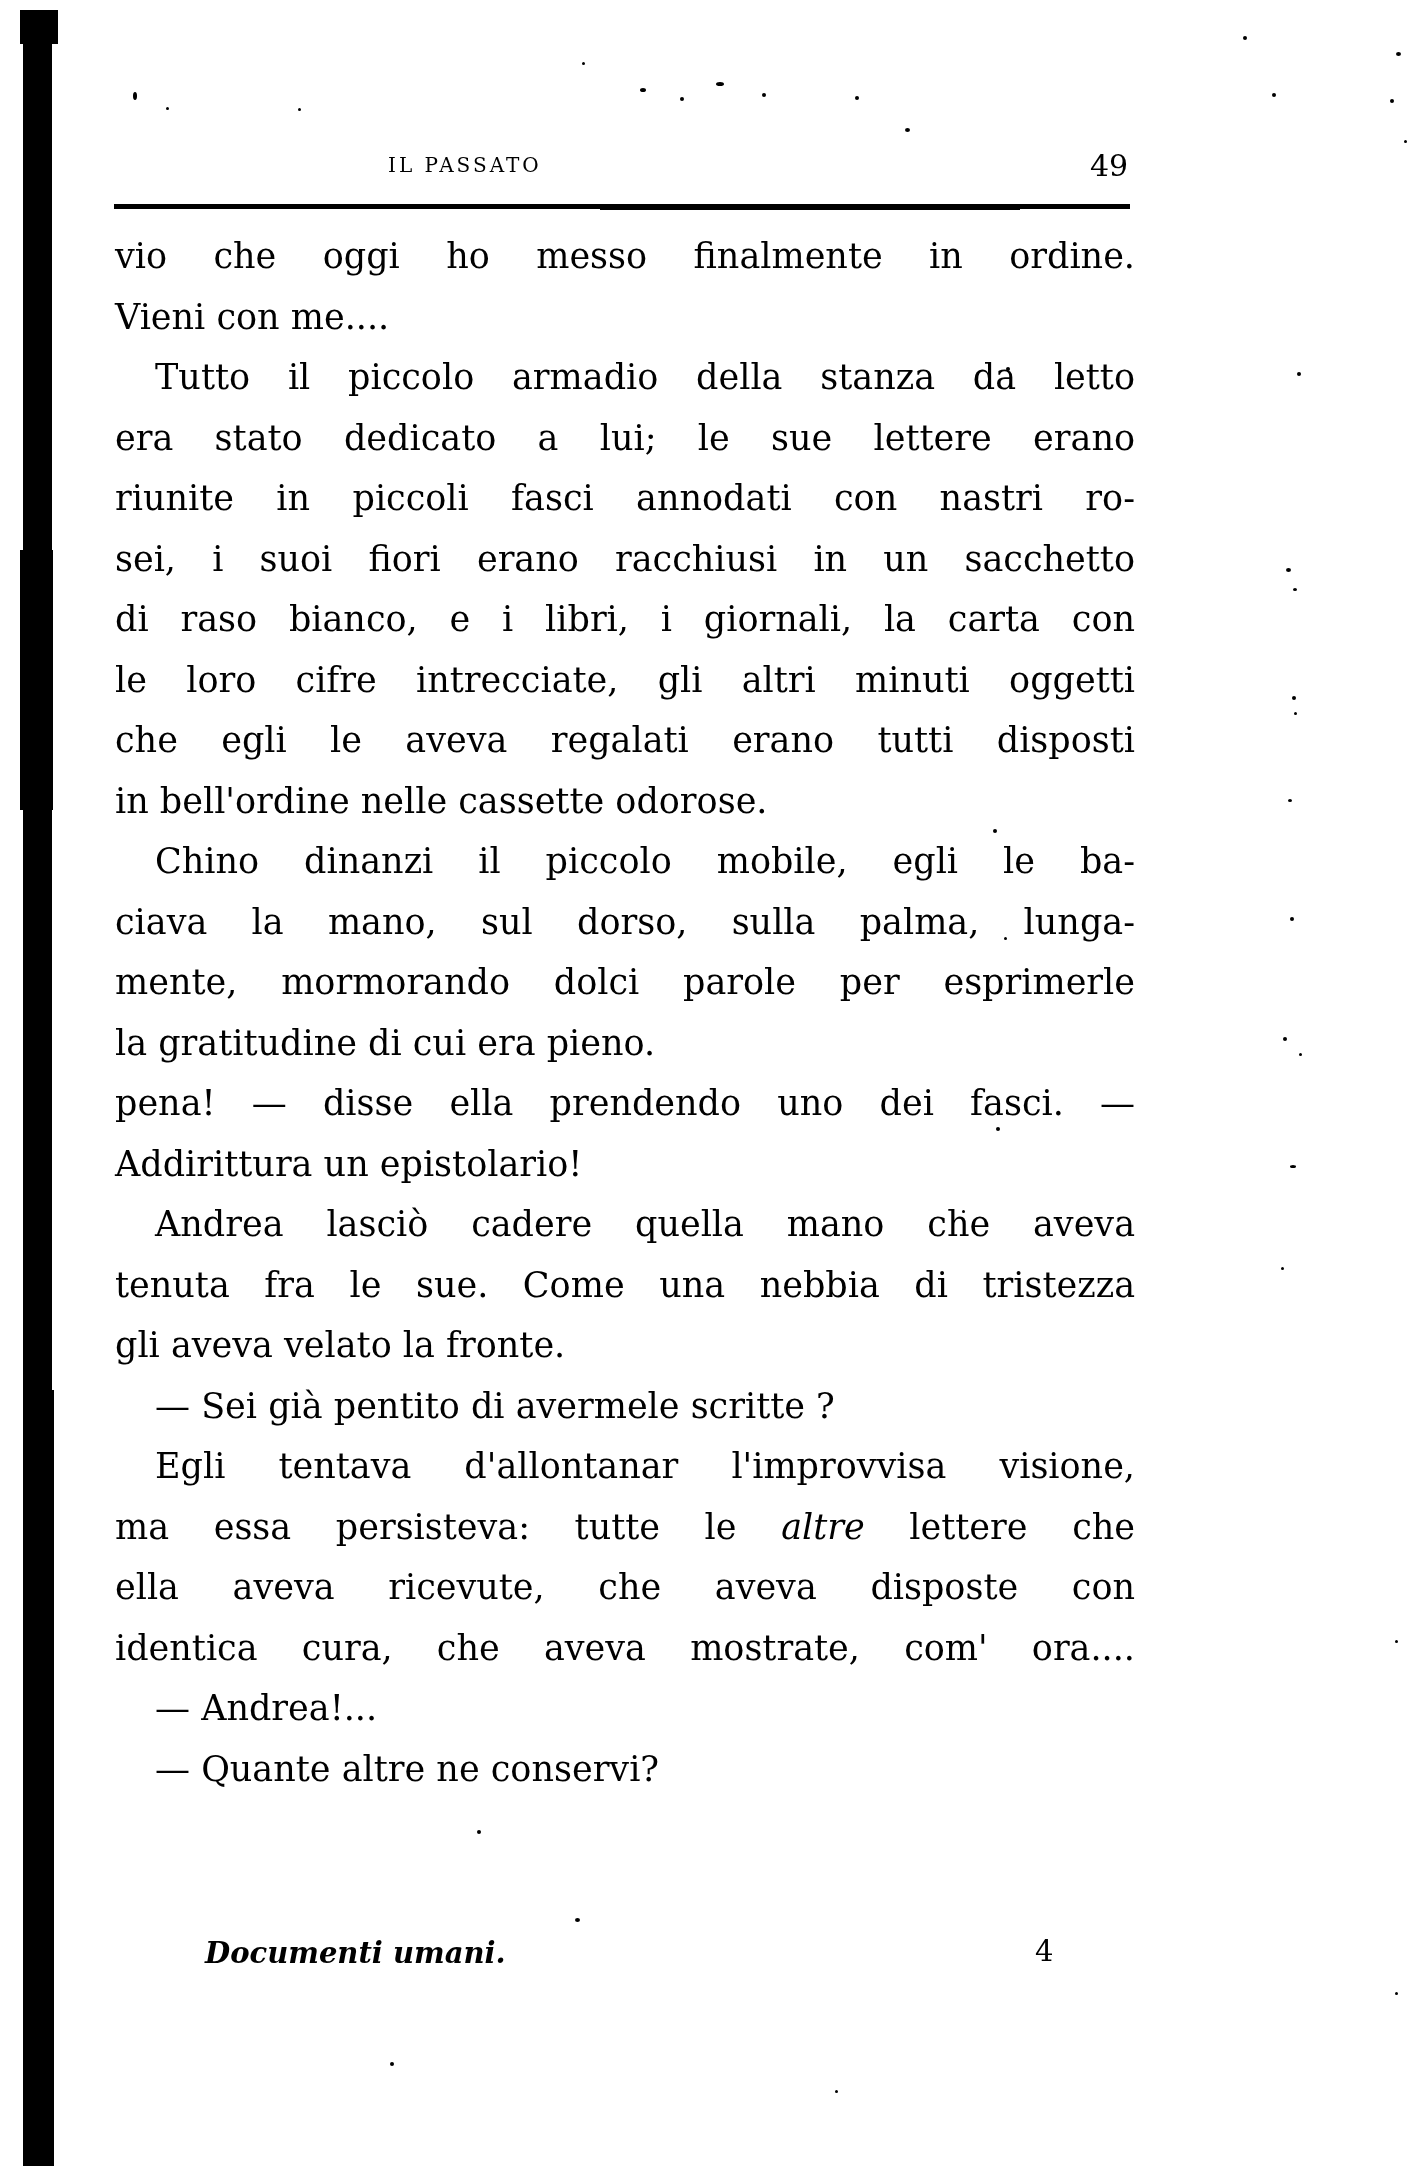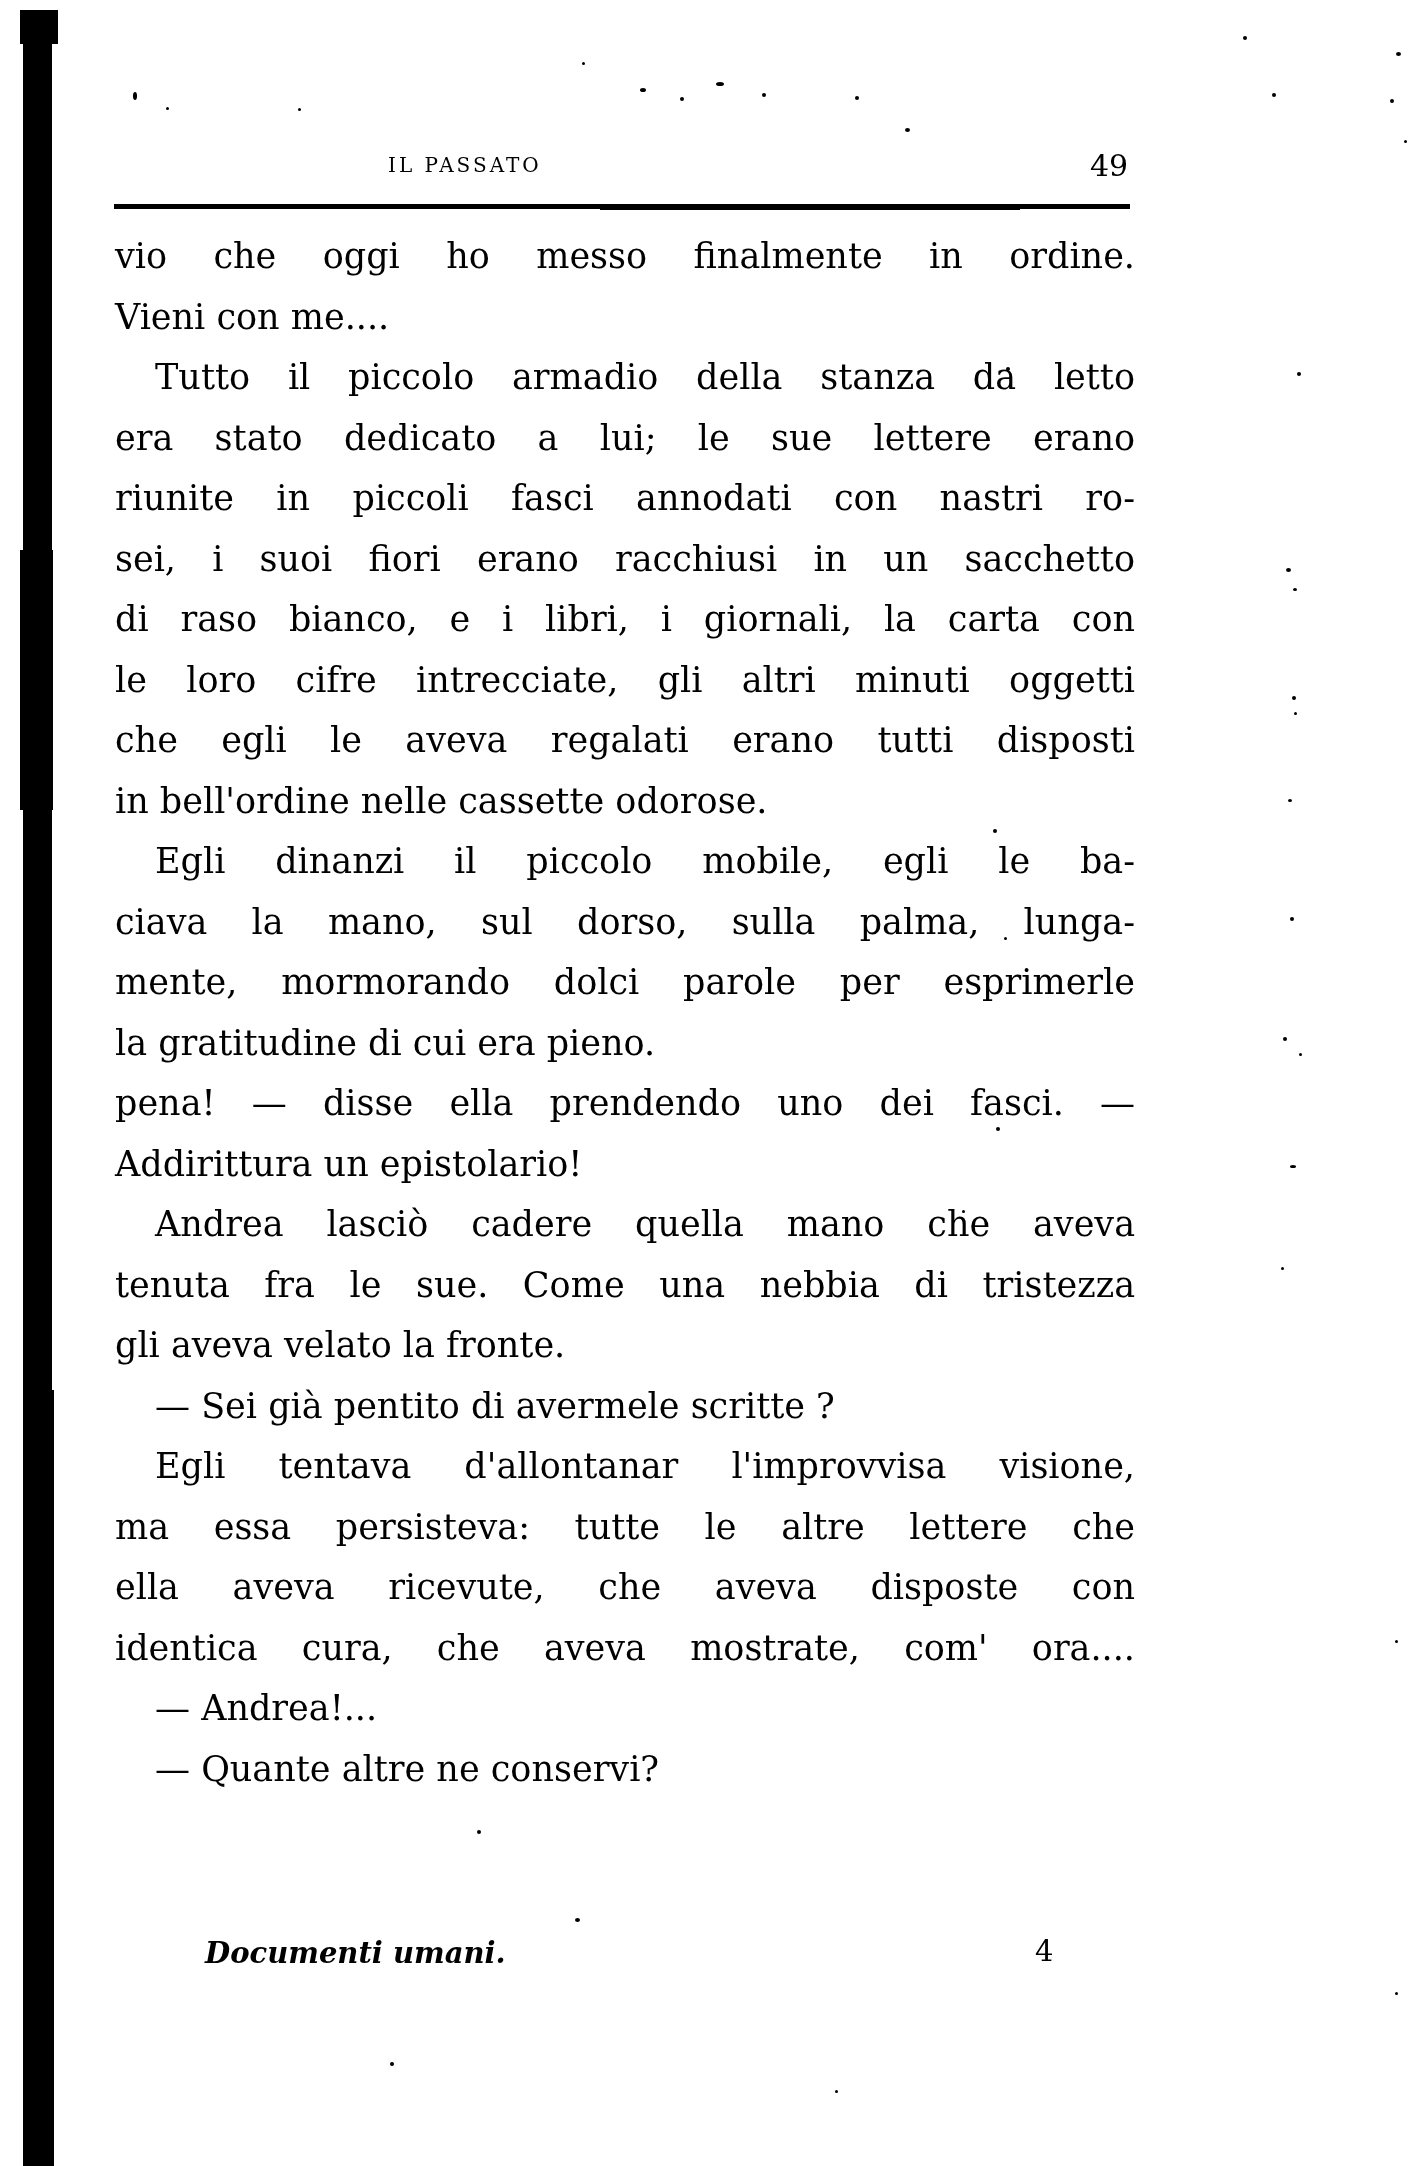--- a/index.html
+++ b/index.html
@@ -24,21 +24,21 @@
   .rule{position:absolute;left:114px;top:204px;width:1016px;height:5px;background:#000;}
   .rule2{position:absolute;left:600px;top:208px;width:420px;height:2px;background:#000;}
   
   .text-block{position:absolute;left:115px;top:226px;width:1020px;}
   .line{
     font-size:35px;line-height:60.5px;height:60.5px;
     text-align:left;white-space:normal;
   }
   .line.just{text-align:justify;text-align-last:justify;}
   .line.indent{padding-left:40px;}
-  .it{}
+  .it{font-style:italic;}
   
   .footer-title{position:absolute;left:205px;top:1936px;font-size:29px;font-style:italic;white-space:nowrap;font-weight:bold;}
   .sig{position:absolute;left:1035px;top:1934px;font-size:29px;}
   
   .speck{position:absolute;background:#000;border-radius:50%;}
 </style>
 </head>
 <body>
 
 <div class="page">
@@ -57,21 +57,21 @@
       <div class="line just"><span>vio che oggi ho messo finalmente in ordine.</span></div>
       <div class="line"><span>Vieni con me....</span></div>
       <div class="line indent just"><span>Tutto il piccolo armadio della stanza da letto</span></div>
       <div class="line just"><span>era stato dedicato a lui; le sue lettere erano</span></div>
       <div class="line just"><span>riunite in piccoli fasci annodati con nastri ro-</span></div>
       <div class="line just"><span>sei, i suoi fiori erano racchiusi in un sacchetto</span></div>
       <div class="line just"><span>di raso bianco, e i libri, i giornali, la carta con</span></div>
       <div class="line just"><span>le loro cifre intrecciate, gli altri minuti oggetti</span></div>
       <div class="line just"><span>che egli le aveva regalati erano tutti disposti</span></div>
       <div class="line"><span>in bell'ordine nelle cassette odorose.</span></div>
-      <div class="line indent just"><span>Egli dinanzi il piccolo mobile, egli le ba-</span></div>
+      <div class="line indent just"><span>Chino dinanzi il piccolo mobile, egli le ba-</span></div>
       <div class="line just"><span>ciava la mano, sul dorso, sulla palma, lunga-</span></div>
       <div class="line just"><span>mente, mormorando dolci parole per esprimerle</span></div>
       <div class="line"><span>la gratitudine di cui era pieno.</span></div>
       <div class="line just"><span>pena! — disse ella prendendo uno dei fasci. —</span></div>
       <div class="line"><span>Addirittura un epistolario!</span></div>
       <div class="line indent just"><span>Andrea lasciò cadere quella mano che aveva</span></div>
       <div class="line just"><span>tenuta fra le sue. Come una nebbia di tristezza</span></div>
       <div class="line"><span>gli aveva velato la fronte.</span></div>
       <div class="line indent"><span>— Sei già pentito di avermele scritte ?</span></div>
       <div class="line indent just"><span>Egli tentava d'allontanar l'improvvisa visione,</span></div>

